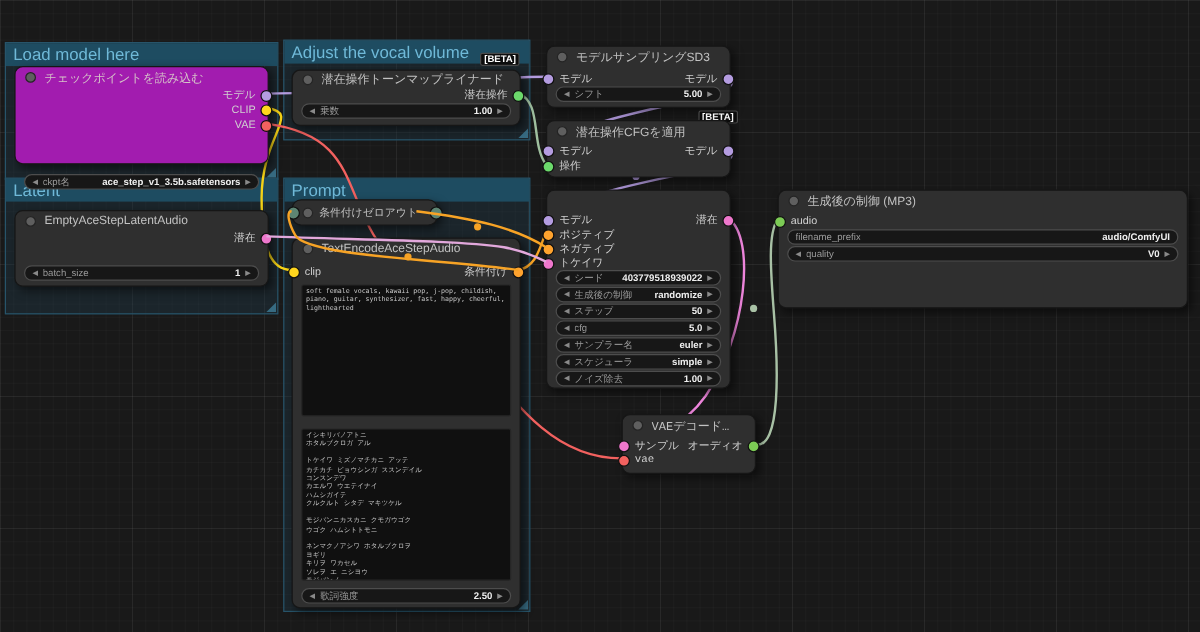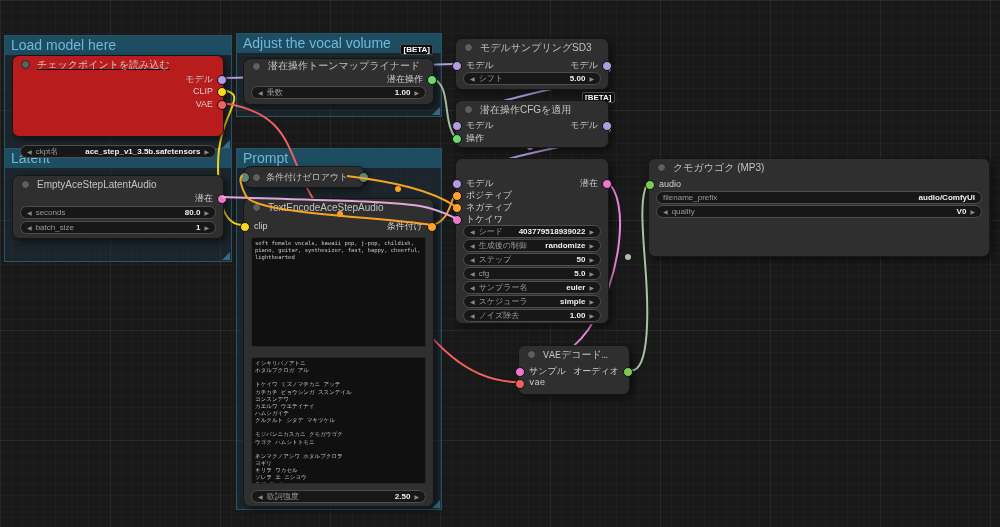--- a/index.html
+++ b/index.html
@@ -19,21 +19,21 @@
   .group{position:absolute;z-index:1;border:1px solid #27546a;background:rgba(32,66,85,0.30);}
   .ghead{height:19px;background:#1e4c61;display:flex;align-items:center;padding:0 6px;}
   .gtitle{color:#6fb9d8;font-size:14px;line-height:19px;white-space:nowrap;}
   .gresize{position:absolute;right:1px;bottom:1px;width:0;height:0;
     border-left:8px solid transparent;border-bottom:8px solid #3e7d99;opacity:.8;}
   .beta{position:absolute;background:#0d0d0d;border:1px solid #4a4a4a;color:#fff;
     font-size:8px;font-weight:bold;line-height:9px;padding:0 2px;border-radius:2px;}
   
   .node{position:absolute;z-index:3;background:#2f2f2f;border:1px solid #161616;
     border-radius:7px;box-shadow:3px 3px 7px rgba(0,0,0,.5);}
-  .node.maroon{background:#b91c1c;text-decoration:underline;}
+  .node.maroon{background:#a21caf;}
   .nhead{height:17px;display:flex;align-items:center;gap:7px;padding:0 8px;}
   .ntitle{font-size:10px;color:#c2c2c2;white-space:nowrap;overflow:hidden;}
   .ndot{width:7px;height:7px;border-radius:50%;background:#5f5f5f;border:1px solid #242424;flex:0 0 auto;}
   .slot{position:absolute;font-size:9px;color:#d0d0d0;height:12px;display:flex;align-items:center;white-space:nowrap;}
   .slot.in{left:10px;}
   .slot.out{right:10px;}
   .dot{width:8px;height:8px;border-radius:50%;border:1px solid #101010;position:absolute;top:2px;}
   .slot.in .dot{left:-14px;}
   .slot.out .dot{right:-14px;}
   
@@ -131,26 +131,20 @@
 
 <div class="node" style="left:12px;top:175px;width:210px;height:62px;">
   <div class="nhead">
     <span class="ndot"></span>
     <span class="ntitle">EmptyAceStepLatentAudio</span>
   </div>
   <div class="slot out" style="top:16px;">
     <span>潜在</span>
       <i class="dot" style="background:#ee77cc;"></i>
   </div>
-  <div class="widget" style="top:30px;">
-    <span class="arr">◀</span>
-    <span class="wl">seconds</span>
-    <span class="wv">80.0</span>
-    <span class="arr">▶</span>
-  </div>
   <div class="widget" style="top:45px;">
     <span class="arr">◀</span>
     <span class="wl">batch_size</span>
     <span class="wv">1</span>
     <span class="arr">▶</span>
   </div>
 </div>
 
 <div class="node" style="left:243px;top:58px;width:189px;height:45px;">
   <div class="nhead" style="height:14px;">
@@ -338,21 +332,21 @@
   </div>
   <div class="slot in" style="top:31px;">
     <i class="dot" style="background:#f2615f;"></i>
       <span>vae</span>
   </div>
 </div>
 
 <div class="node" style="left:648px;top:158px;width:340px;height:97px;">
   <div class="nhead">
     <span class="ndot"></span>
-    <span class="ntitle">クモガウゴク (MP3)</span>
+    <span class="ntitle">生成後の制御 (MP3)</span>
   </div>
   <div class="slot in" style="top:19px;">
     <i class="dot" style="background:#7ccb55;"></i>
       <span>audio</span>
   </div>
   <div class="widget" style="top:32px;">
     <span class="wl">filename_prefix</span>
     <span class="wv">audio/ComfyUI</span>
   </div>
   <div class="widget" style="top:46px;">

